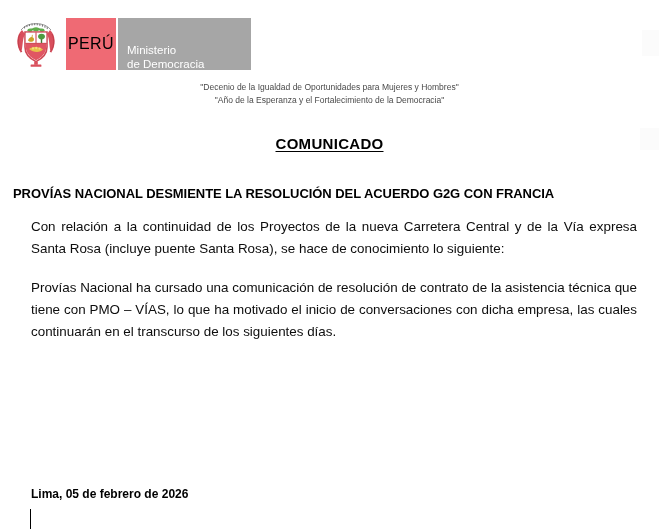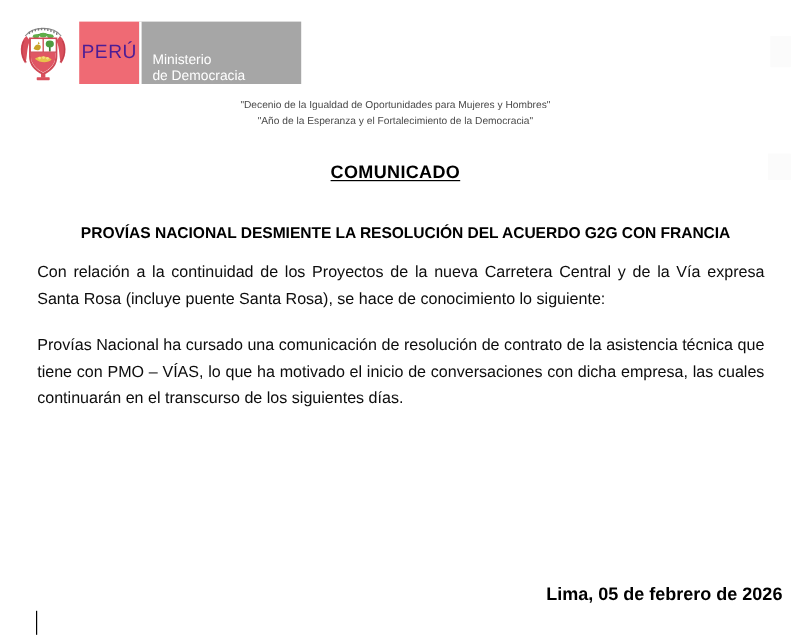--- a/index.html
+++ b/index.html
@@ -36,21 +36,21 @@
 
   .peru-block {
     width: 50px;
     background: #ef6a74;
     display: flex;
     align-items: center;
     justify-content: center;
     flex: 0 0 auto;
   }
   .peru-word {
-    color: #4c1d95;
+    color: #000000;
     font-size: 16px;
     font-weight: 400;
     letter-spacing: 0.4px;
     line-height: 1;
     text-align: right;
   }
 
   .ministry-block {
     width: 135px;
     background: #a6a6a6;
@@ -93,24 +93,24 @@
     font-size: 15px;
     font-weight: bold;
     text-decoration: underline;
     text-underline-offset: 2px;
     letter-spacing: 0.3px;
   }
 
   
   .headline {
     position: absolute;
-    left: 35px;
+    left: 13px;
     top: 186px;
     width: 606px;
-    text-align: center;
+    text-align: left;
     font-size: 13px;
     font-weight: bold;
     letter-spacing: -0.05px;
   }
 
   
   .body-copy {
     position: absolute;
     left: 31px;
     top: 216px;
@@ -121,25 +121,25 @@
     font-size: 13.4px;
     line-height: 1.62;
     text-align: justify;
     color: #0d0d0d;
   }
   .body-copy p:last-child { margin-bottom: 12px; }
 
   
   .dateline {
     position: absolute;
-    left: 46px;
+    left: 31px;
     top: 487px;
     width: 606px;
-    text-align: right;
-    font-size: 15px;
+    text-align: left;
+    font-size: 12px;
     font-weight: bold;
   }
 
   
   .caret {
     position: absolute;
     left: 30px;
     top: 509px;
     width: 1px;
     height: 20px;

